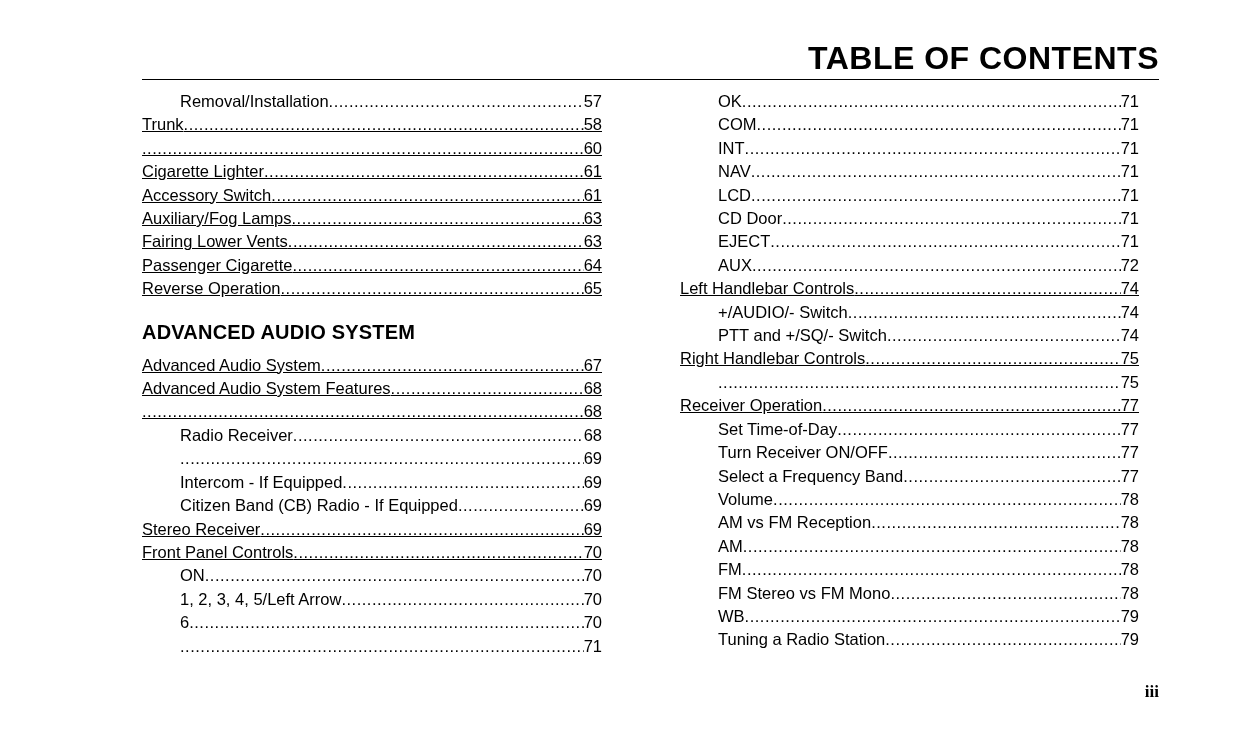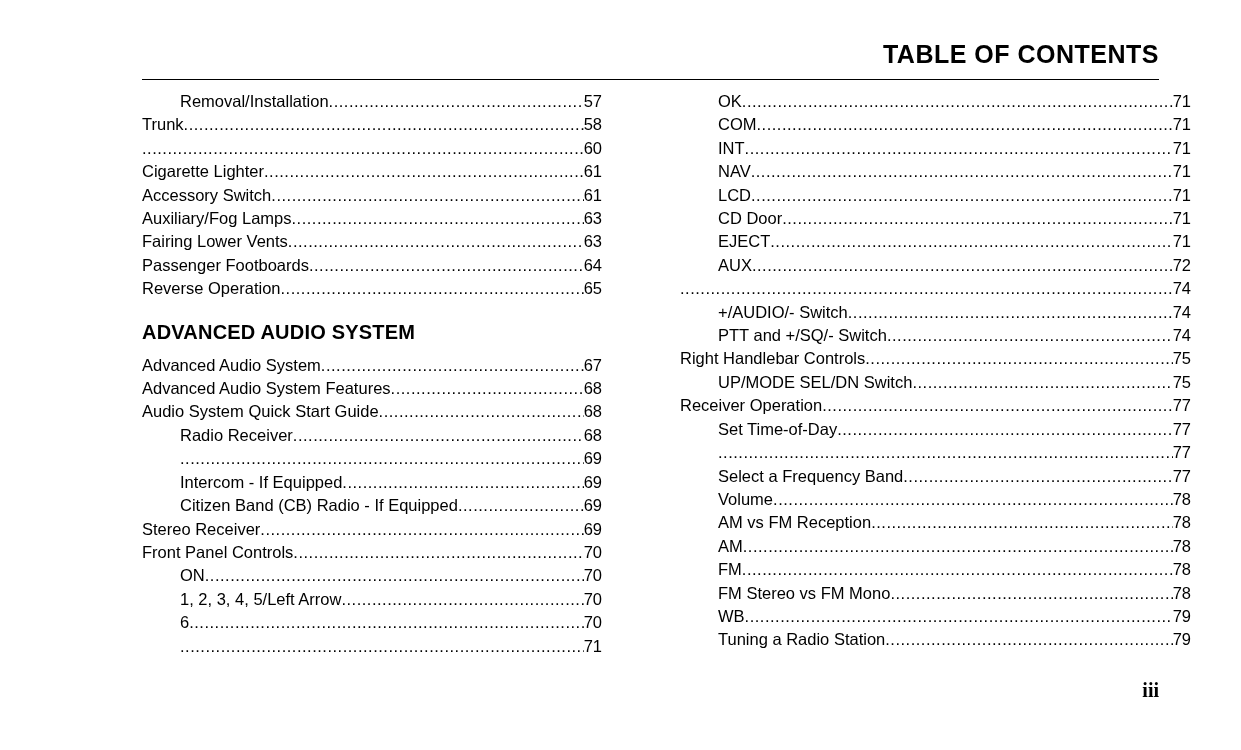--- a/index.html
+++ b/index.html
@@ -18,21 +18,21 @@
   .page {
     position: absolute;
     left: 0; top: 0;
     width: 1241px;
     height: 750px;
   }
   .page-header {
     position: absolute;
     right: 82px;
     top: 40px;
-    font-size: 25px;
+    font-size: 32px;
     font-weight: bold;
     letter-spacing: 0.5px;
     white-space: nowrap;
   }
   .header-rule {
     position: absolute;
     left: 142px;
     right: 82px;
     top: 79px;
     border-top: 1.5px solid #000;
@@ -50,21 +50,21 @@
     box-sizing: border-box;
   }
   .col-left {
     width: 620px;
     padding-left: 142px;
     padding-right: 18px;
   }
   .col-right {
     width: 621px;
     padding-left: 60px;
-    padding-right: 50px;
+    padding-right: 102px;
   }
   .entry {
     display: flex;
     align-items: baseline;
     font-size: 16.5px;
     line-height: 23.4px;
     white-space: nowrap;
   }
   .entry .label {
     flex: 0 0 auto;
@@ -73,34 +73,34 @@
     flex: 1 1 auto;
     overflow: hidden;
     white-space: nowrap;
     margin: 0 0px;
     letter-spacing: 0.5px;
     font-size: 16.5px;
   }
   .entry .page-no {
     flex: 0 0 auto;
   }
-  .lvl-1 { padding-left: 0px; }
+  .lvl-1 { padding-left: 0px; text-decoration: underline; }
   .lvl-2 { padding-left: 38px; }
   .section-title {
     font-size: 20px;
     font-weight: bold;
     margin-top: 20px;
     margin-bottom: 10px;
     letter-spacing: 0.2px;
   }
   .folio {
     position: absolute;
     right: 82px;
     bottom: 48px;
-    font-size: 20px;
+    font-size: 17px;
     font-weight: bold;
     font-family: "Liberation Serif", serif;
   }
 </style>
 </head>
 <body>
 
 <div class="page">
 
   <div class="page-header">TABLE OF CONTENTS</div>
@@ -138,21 +138,21 @@
             <span class="label">Auxiliary/Fog Lamps</span>
             <span class="dots">................................................................................................................................................................</span>
             <span class="page-no">63</span>
           </div>
           <div class="entry lvl-1">
             <span class="label">Fairing Lower Vents</span>
             <span class="dots">................................................................................................................................................................</span>
             <span class="page-no">63</span>
           </div>
           <div class="entry lvl-1">
-            <span class="label">Passenger Footboards</span>
+            <span class="label">Passenger Cigarette</span>
             <span class="dots">................................................................................................................................................................</span>
             <span class="page-no">64</span>
           </div>
           <div class="entry lvl-1">
             <span class="label">Reverse Operation</span>
             <span class="dots">................................................................................................................................................................</span>
             <span class="page-no">65</span>
           </div>
         </div>
       <div class="section-title">ADVANCED AUDIO SYSTEM</div>
@@ -161,21 +161,20 @@
             <span class="label">Advanced Audio System</span>
             <span class="dots">................................................................................................................................................................</span>
             <span class="page-no">67</span>
           </div>
           <div class="entry lvl-1">
             <span class="label">Advanced Audio System Features</span>
             <span class="dots">................................................................................................................................................................</span>
             <span class="page-no">68</span>
           </div>
           <div class="entry lvl-1">
-            <span class="label">Audio System Quick Start Guide</span>
             <span class="dots">................................................................................................................................................................</span>
             <span class="page-no">68</span>
           </div>
           <div class="entry lvl-2">
             <span class="label">Radio Receiver</span>
             <span class="dots">................................................................................................................................................................</span>
             <span class="page-no">68</span>
           </div>
           <div class="entry lvl-2">
             <span class="dots">................................................................................................................................................................</span>
@@ -259,54 +258,55 @@
             <span class="label">EJECT</span>
             <span class="dots">................................................................................................................................................................</span>
             <span class="page-no">71</span>
           </div>
           <div class="entry lvl-2">
             <span class="label">AUX</span>
             <span class="dots">................................................................................................................................................................</span>
             <span class="page-no">72</span>
           </div>
           <div class="entry lvl-1">
+            <span class="label">Left Handlebar Controls</span>
             <span class="dots">................................................................................................................................................................</span>
             <span class="page-no">74</span>
           </div>
           <div class="entry lvl-2">
             <span class="label">+/AUDIO/- Switch</span>
             <span class="dots">................................................................................................................................................................</span>
             <span class="page-no">74</span>
           </div>
           <div class="entry lvl-2">
             <span class="label">PTT and +/SQ/- Switch</span>
             <span class="dots">................................................................................................................................................................</span>
             <span class="page-no">74</span>
           </div>
           <div class="entry lvl-1">
             <span class="label">Right Handlebar Controls</span>
             <span class="dots">................................................................................................................................................................</span>
             <span class="page-no">75</span>
           </div>
           <div class="entry lvl-2">
-            <span class="label">UP/MODE SEL/DN Switch</span>
             <span class="dots">................................................................................................................................................................</span>
             <span class="page-no">75</span>
           </div>
           <div class="entry lvl-1">
             <span class="label">Receiver Operation</span>
             <span class="dots">................................................................................................................................................................</span>
             <span class="page-no">77</span>
           </div>
           <div class="entry lvl-2">
             <span class="label">Set Time-of-Day</span>
             <span class="dots">................................................................................................................................................................</span>
             <span class="page-no">77</span>
           </div>
           <div class="entry lvl-2">
+            <span class="label">Turn Receiver ON/OFF</span>
             <span class="dots">................................................................................................................................................................</span>
             <span class="page-no">77</span>
           </div>
           <div class="entry lvl-2">
             <span class="label">Select a Frequency Band</span>
             <span class="dots">................................................................................................................................................................</span>
             <span class="page-no">77</span>
           </div>
           <div class="entry lvl-2">
             <span class="label">Volume</span>

